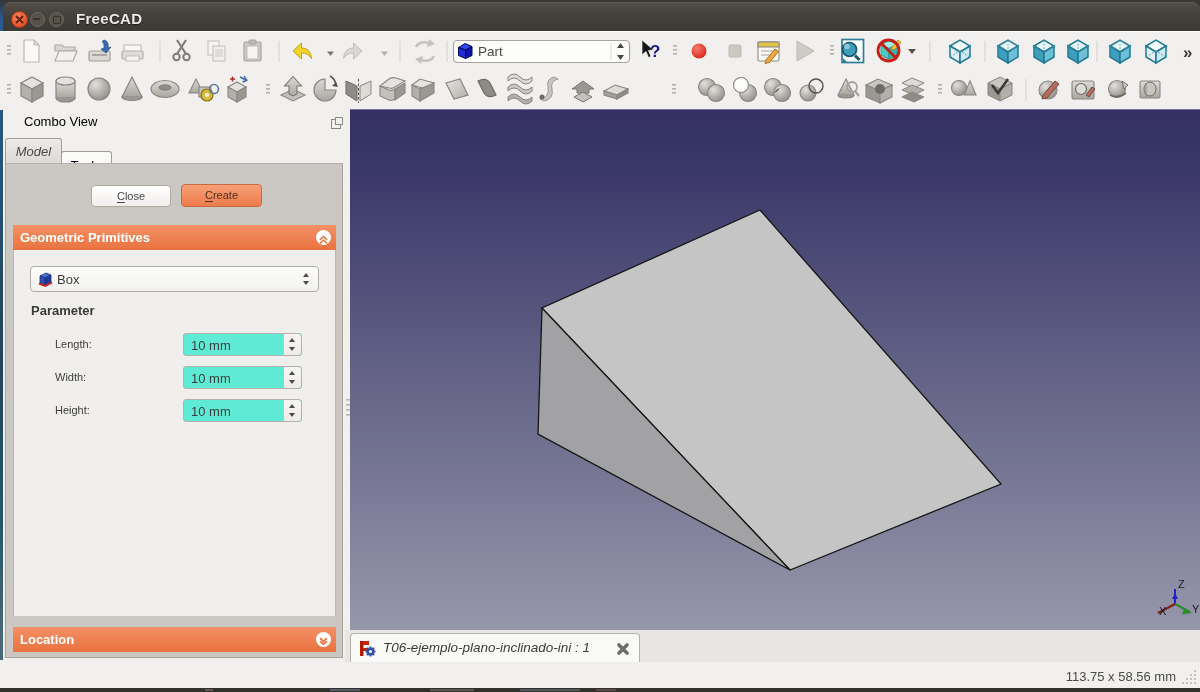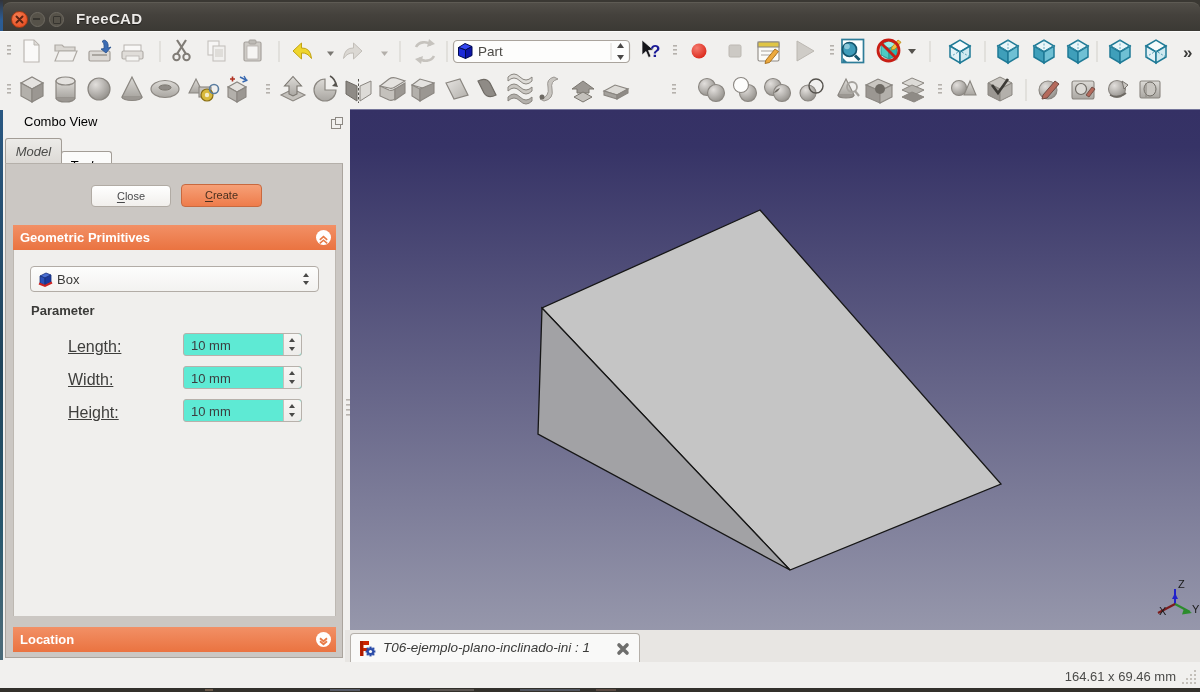--- a/index.html
+++ b/index.html
@@ -48,21 +48,21 @@
   .obandG{position:absolute;left:13px;width:323px;height:25px;
     background:linear-gradient(#f29066,#ea7340);color:#ffffff;
     font-size:13px;font-weight:bold;line-height:25px;}
   .oband-ic{position:absolute;right:5px;top:5px;width:15px;height:15px;border-radius:50%;background:#fff;}
   #whitearea{left:13px;top:250px;width:323px;height:366px;background:#f0efed;
     border-left:1px solid #bdb8b2;border-right:1px solid #bdb8b2;box-sizing:border-box;}
   #boxcombo{left:30px;top:266px;width:289px;height:26px;box-sizing:border-box;
     background:linear-gradient(#fdfdfc,#f3f2f0);border:1px solid #b2aca6;border-radius:4px;}
   #boxcombo span{position:absolute;left:26px;top:5px;font-size:13px;color:#3a3a38;}
   #paramlbl{left:31px;top:303px;font-size:13px;font-weight:bold;color:#3b3b39;}
-  .flabel{position:absolute;left:68px;font-size:16px;color:#3e3e3c;text-decoration:underline;}
+  .flabel{position:absolute;left:55px;font-size:11px;color:#3e3e3c;}
   .spinbox{position:absolute;left:183px;width:119px;height:23px;box-sizing:border-box;
     background:#5eead4;border:1px solid #b7b1ab;border-radius:3px;}
   .spinbox .val{position:absolute;left:7px;top:4px;font-size:13px;color:#3c3d3f;}
   .spinbox .btns{position:absolute;right:0;top:0;width:17px;height:21px;
     background:linear-gradient(#f7f6f4,#edecea);border-left:1px solid #c5c0ba;border-radius:0 3px 3px 0;}
   .arr-up{position:absolute;left:5px;top:4px;width:0;height:0;
     border-left:3.5px solid transparent;border-right:3.5px solid transparent;border-bottom:4px solid #4a4a48;}
   .arr-dn{position:absolute;left:5px;bottom:4px;width:0;height:0;
     border-left:3.5px solid transparent;border-right:3.5px solid transparent;border-top:4px solid #4a4a48;}
   
@@ -529,21 +529,21 @@
         <rect x="13.2" y="13.2" width="2.2" height="2.2"></rect>
     </g>
     <circle cx="11.5" cy="11.5" r="1.6" fill="#f9f9f8"></circle>
   </svg>
   <span>T06-ejemplo-plano-inclinado-ini : 1</span>
   <svg style="position:absolute;right:9px;top:8px;" width="14" height="14" viewBox="0 0 14 14">
     <path d="M3 3 L11 11 M11 3 L3 11" stroke="#6e6e6c" stroke-width="3.6" stroke-linecap="round"></path>
   </svg>
 </div>
 <div class="abs" id="statusbar">
-    <span id="statustext">164.61 x 69.46 mm</span>
+    <span id="statustext">113.75 x 58.56 mm</span>
   <svg style="position:absolute;right:2px;bottom:3px;" width="16" height="16" viewBox="0 0 16 16">
     <g fill="#c4c0ba">
       <rect x="12" y="1" width="2" height="2"></rect>
         <rect x="8" y="5" width="2" height="2"></rect>
       <rect x="12" y="5" width="2" height="2"></rect>
         <rect x="4" y="9" width="2" height="2"></rect>
       <rect x="8" y="9" width="2" height="2"></rect>
         <rect x="12" y="9" width="2" height="2"></rect>
       <rect x="0" y="13" width="2" height="2"></rect>
         <rect x="4" y="13" width="2" height="2"></rect>

